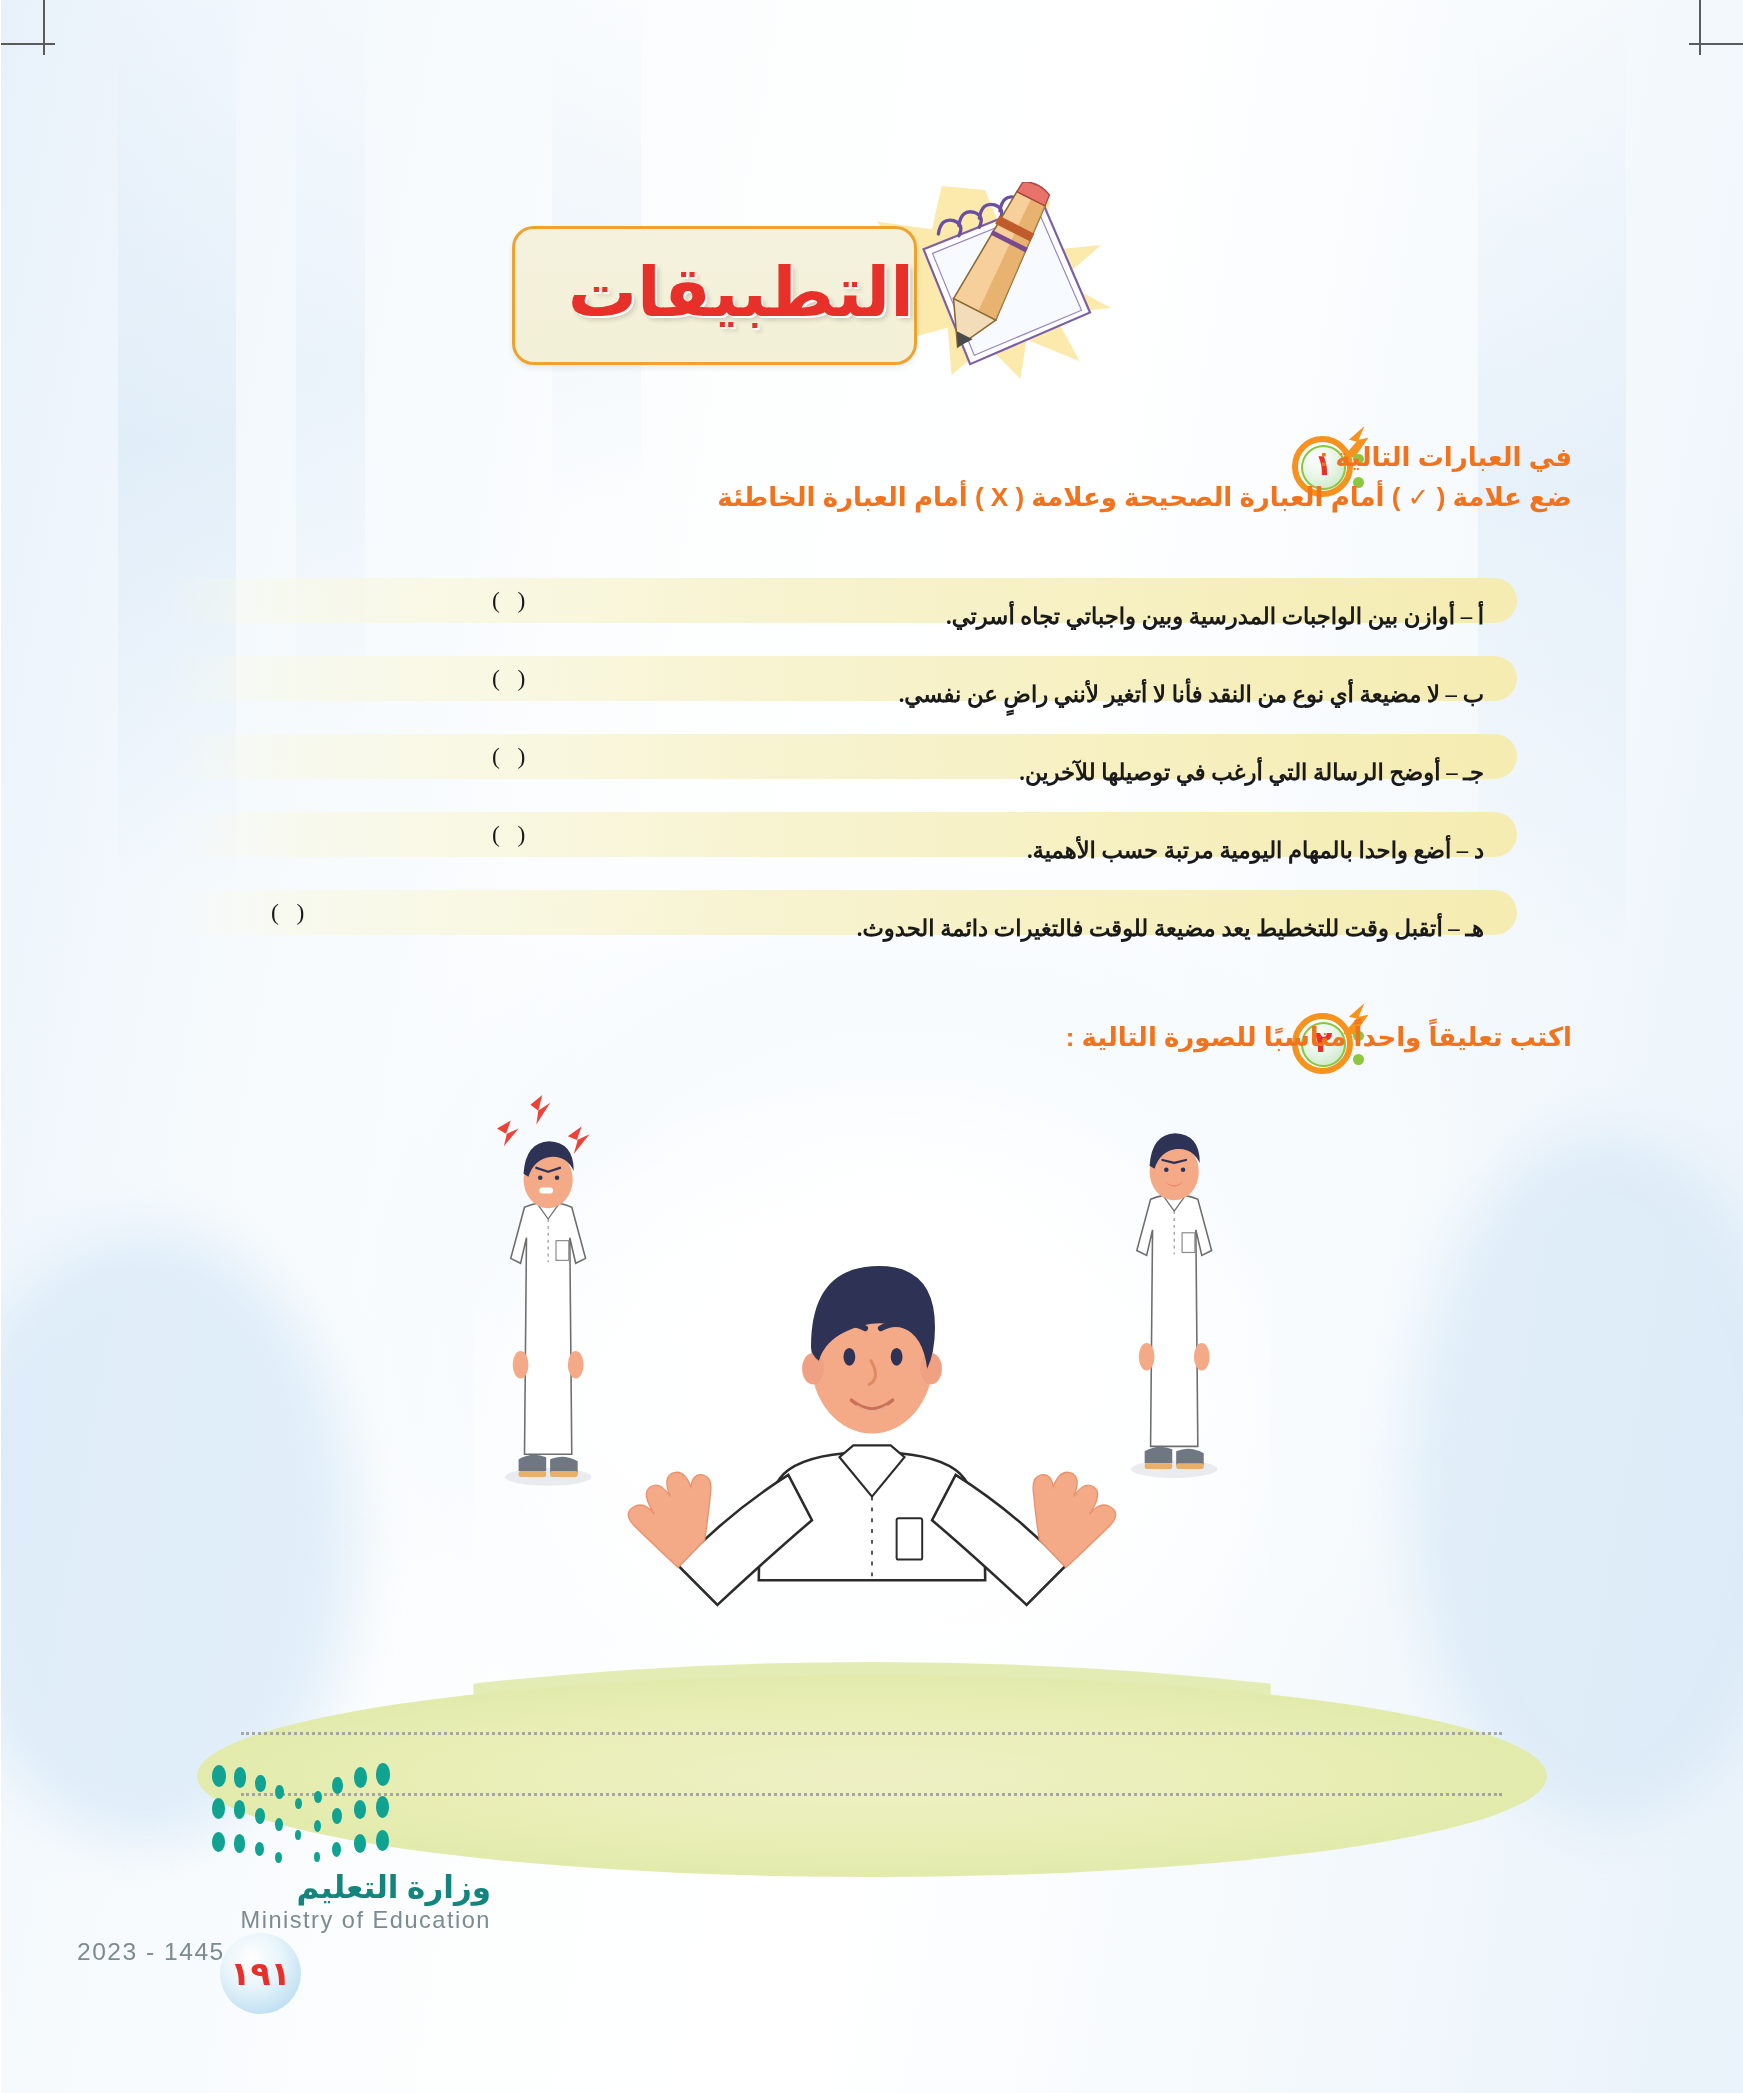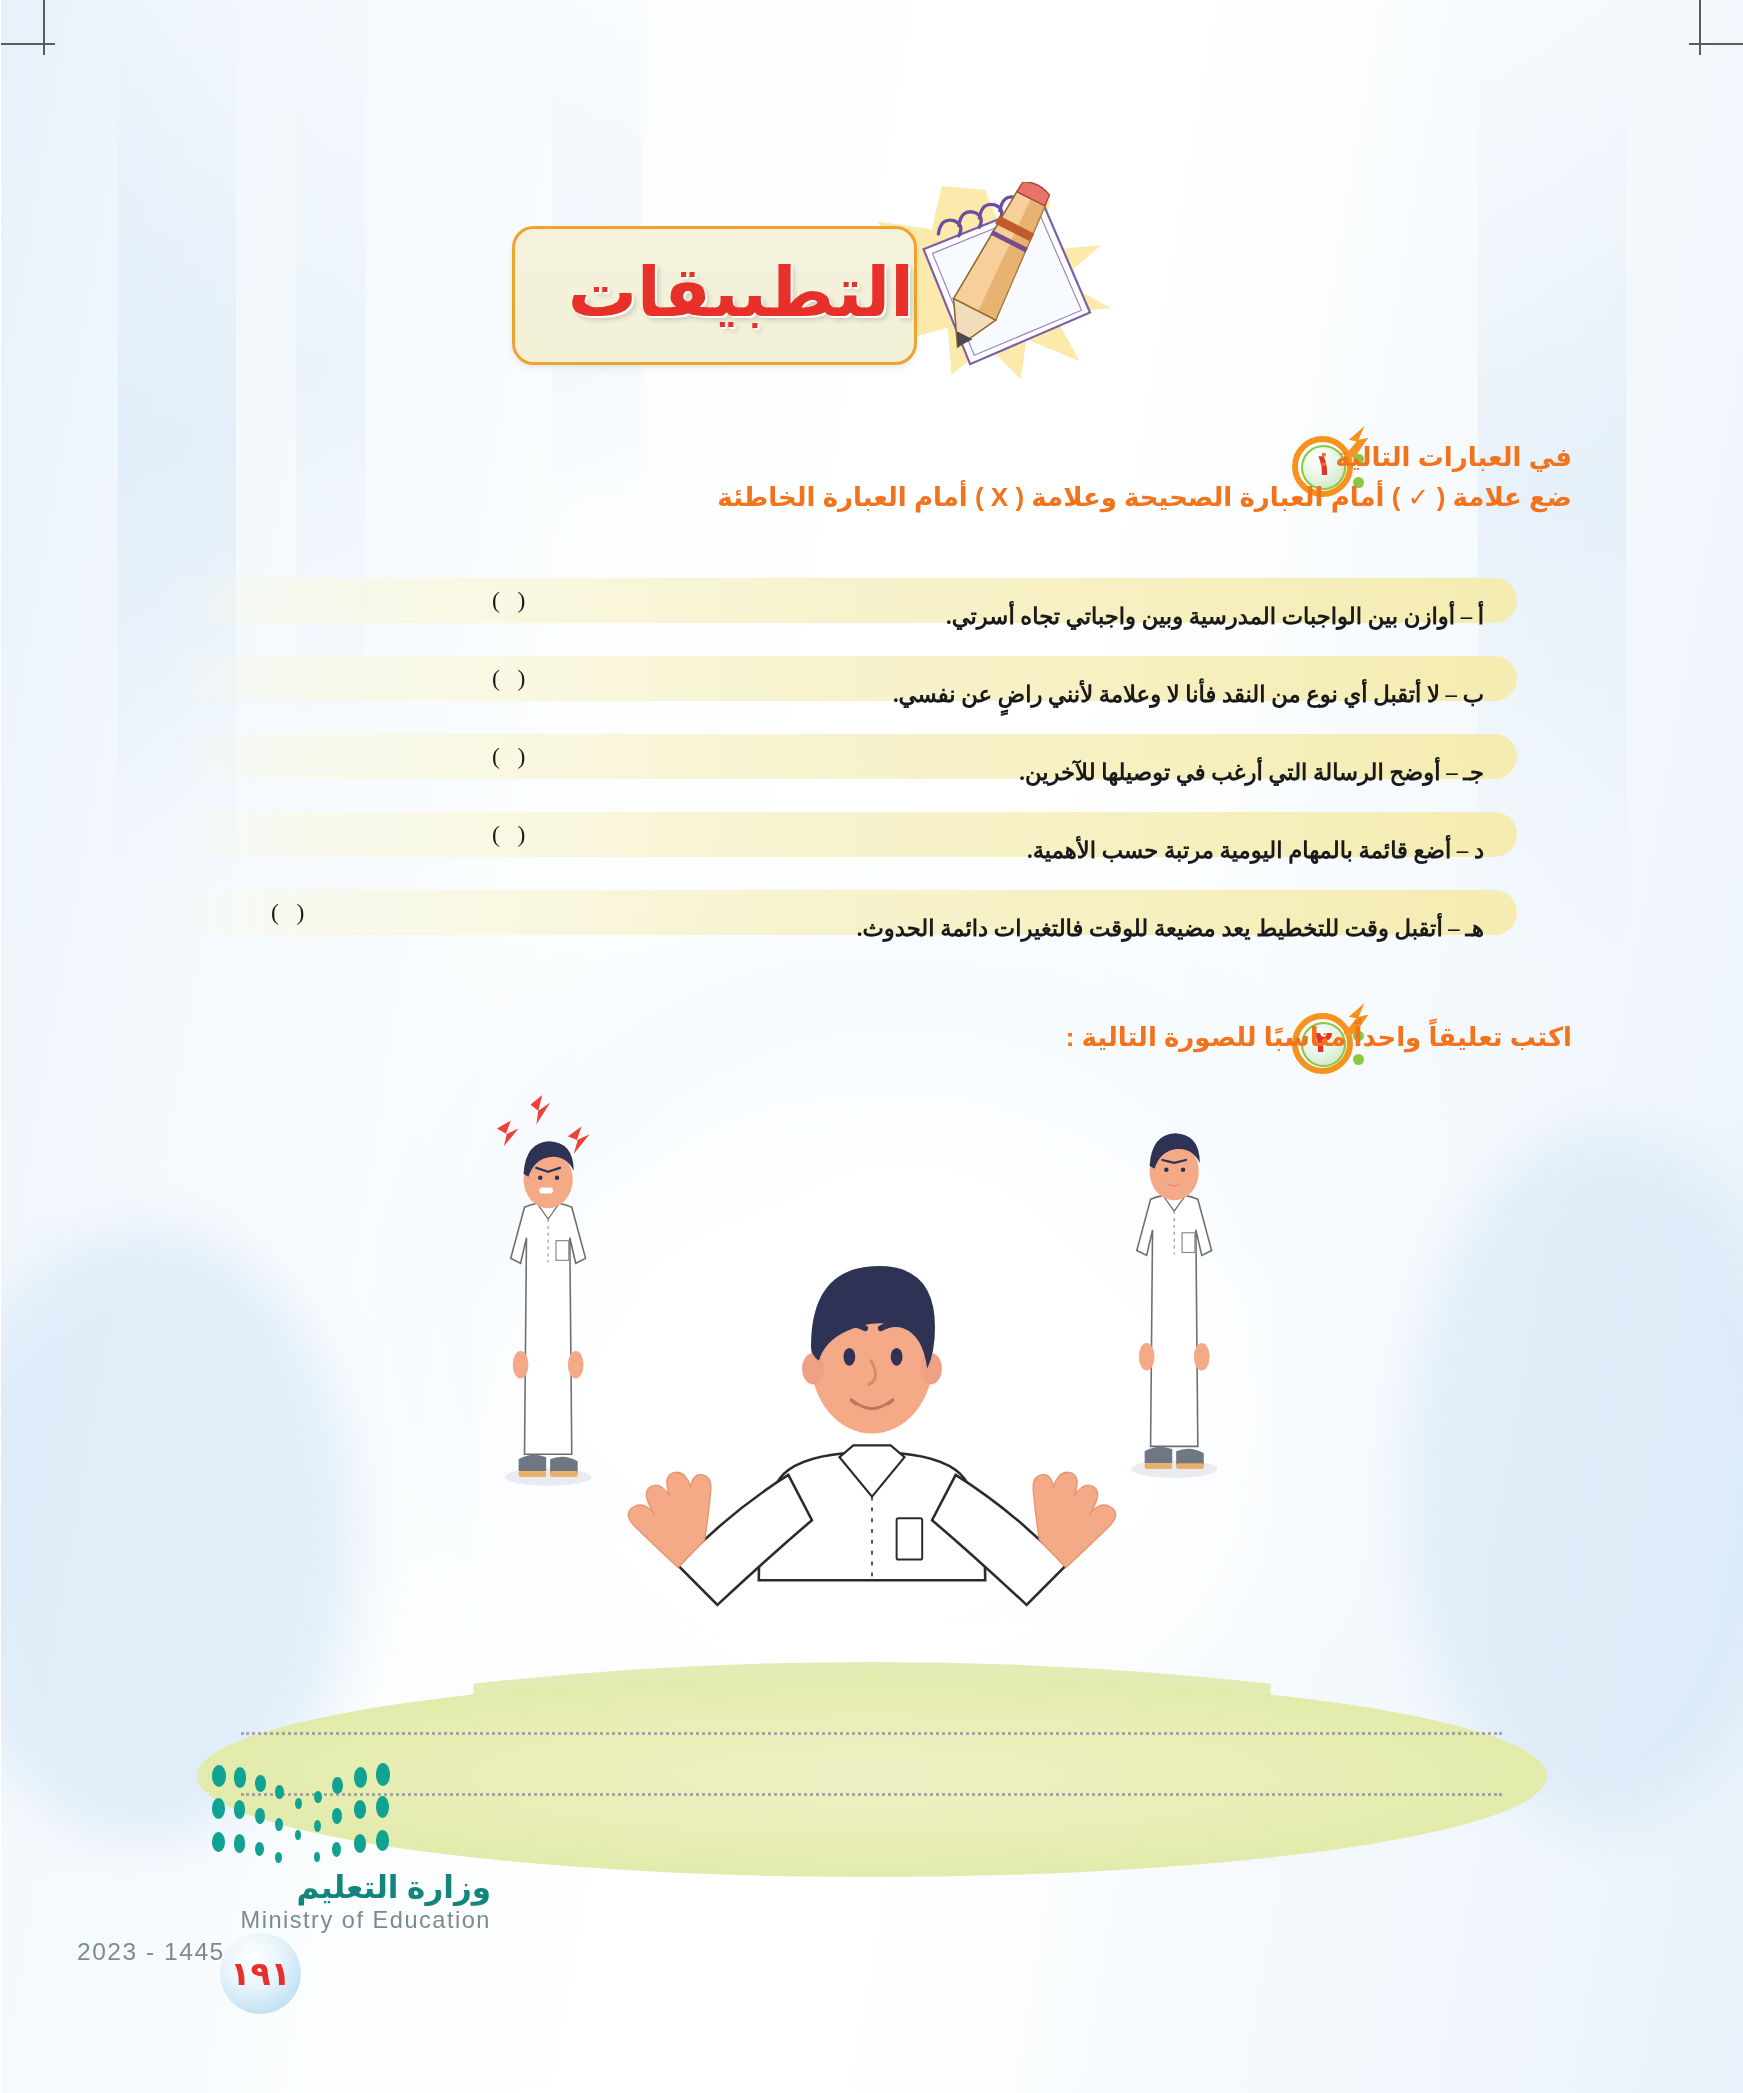--- a/index.html
+++ b/index.html
@@ -192,31 +192,31 @@
   <div>في العبارات التالية :</div>
   <div>ضع علامة ( ✓ ) أمام العبارة الصحيحة وعلامة ( X ) أمام العبارة الخاطئة</div>
 </div>
 
 <div class="stmt" style="left:167px;top:578px;width:1350px;">
   <div class="stmt-text" style="margin-right:33px;">أ – أوازن بين الواجبات المدرسية وبين واجباتي تجاه أسرتي.</div>
   <div class="stmt-paren" style="position:absolute;left:325px;">(    )</div>
 </div>
 
 <div class="stmt" style="left:167px;top:656px;width:1350px;">
-  <div class="stmt-text" style="margin-right:33px;">ب – لا أتقبل أي نوع من النقد فأنا لا وعلامة لأنني راضٍ عن نفسي.</div>
+  <div class="stmt-text" style="margin-right:33px;">ب – لا مضيعة أي نوع من النقد فأنا لا أتغير لأنني راضٍ عن نفسي.</div>
   <div class="stmt-paren" style="position:absolute;left:325px;">(    )</div>
 </div>
 
 <div class="stmt" style="left:167px;top:734px;width:1350px;">
   <div class="stmt-text" style="margin-right:33px;">جـ – أوضح الرسالة التي أرغب في توصيلها للآخرين.</div>
   <div class="stmt-paren" style="position:absolute;left:325px;">(    )</div>
 </div>
 
 <div class="stmt" style="left:167px;top:812px;width:1350px;">
-  <div class="stmt-text" style="margin-right:33px;">د – أضع قائمة بالمهام اليومية مرتبة حسب الأهمية.</div>
+  <div class="stmt-text" style="margin-right:33px;">د – أضع واحدا بالمهام اليومية مرتبة حسب الأهمية.</div>
   <div class="stmt-paren" style="position:absolute;left:325px;">(    )</div>
 </div>
 
 <div class="stmt" style="left:167px;top:890px;width:1350px;">
   <div class="stmt-text" style="margin-right:33px;">هـ – أتقبل وقت للتخطيط يعد مضيعة للوقت فالتغيرات دائمة الحدوث.</div>
   <div class="stmt-paren" style="position:absolute;left:104px;">(    )</div>
 </div>
 
 <div class="q-row" style="left:1369px;top:1003px;">
   <div class="q-badge">

